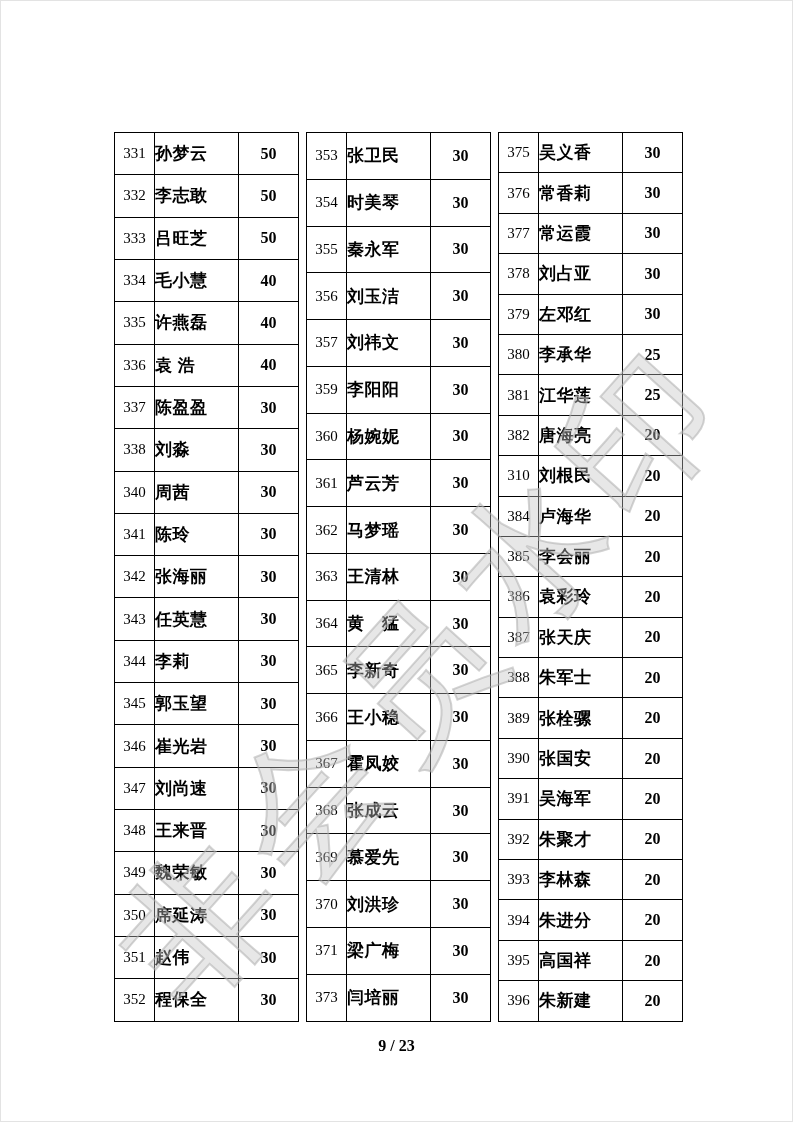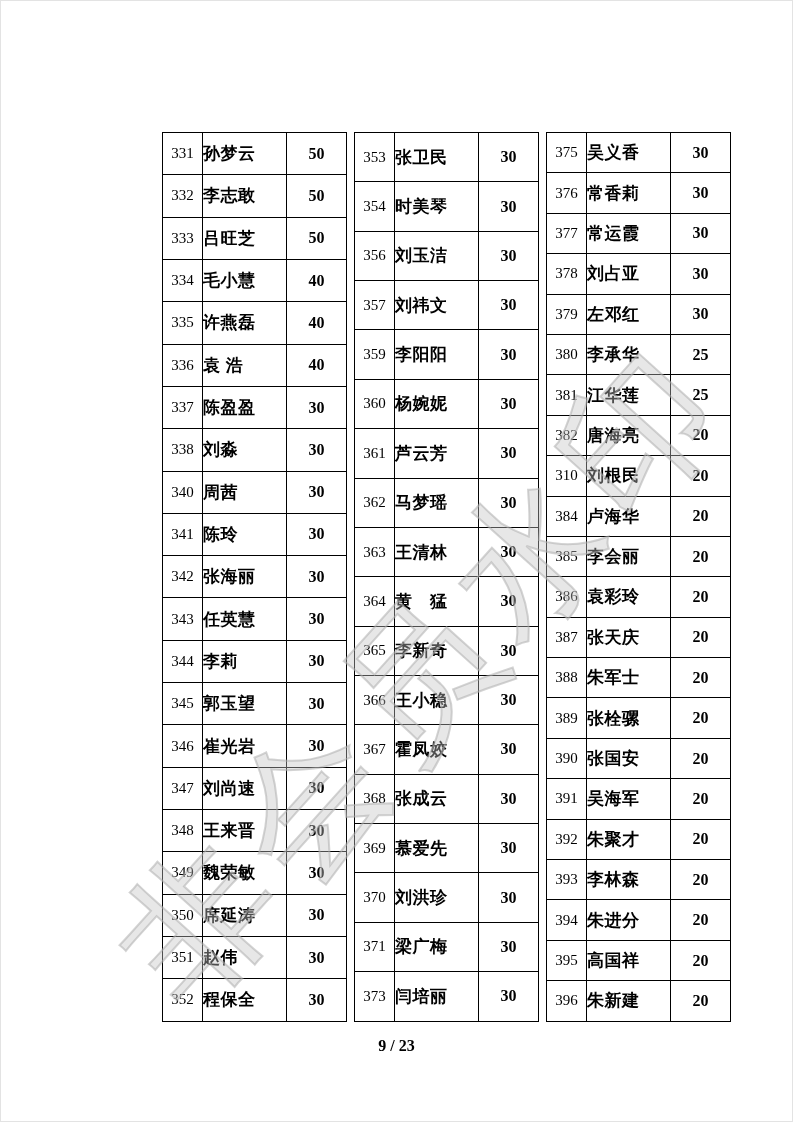--- a/index.html
+++ b/index.html
@@ -17,21 +17,20 @@
     border: 1px solid #e3e3e3;
     overflow: hidden;
   }
   .table-area {
     position: absolute;
     left: 113px;
     top: 131px;
     display: flex;
     gap: 7px;
     z-index: 2;
-    margin-left: 48px;
   }
   table.score-table {
     border-collapse: collapse;
     table-layout: fixed;
   }
   table.score-table td {
     border: 1px solid #000000;
     height: 39.4px;
     padding: 0;
     overflow: hidden;
@@ -239,20 +238,25 @@
     <td class="name-cell">张卫民</td>
     <td class="score-cell">30</td>
   </tr>
 
   <tr>
     <td class="num-cell">354</td>
     <td class="name-cell">时美琴</td>
     <td class="score-cell">30</td>
   </tr>
 
+  <tr>
+    <td class="num-cell">355</td>
+    <td class="name-cell">秦永军</td>
+    <td class="score-cell">30</td>
+  </tr>
 
   <tr>
     <td class="num-cell">356</td>
     <td class="name-cell">刘玉洁</td>
     <td class="score-cell">30</td>
   </tr>
 
   <tr>
     <td class="num-cell">357</td>
     <td class="name-cell">刘祎文</td>

